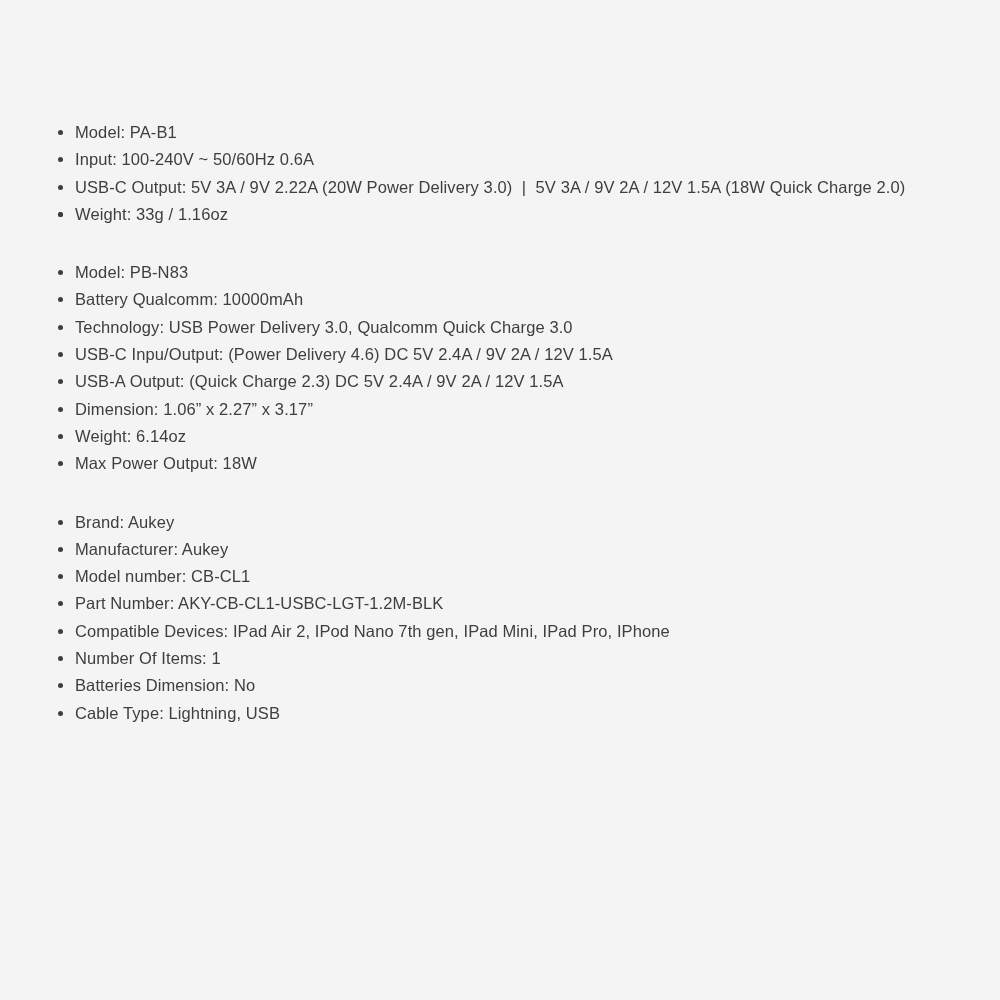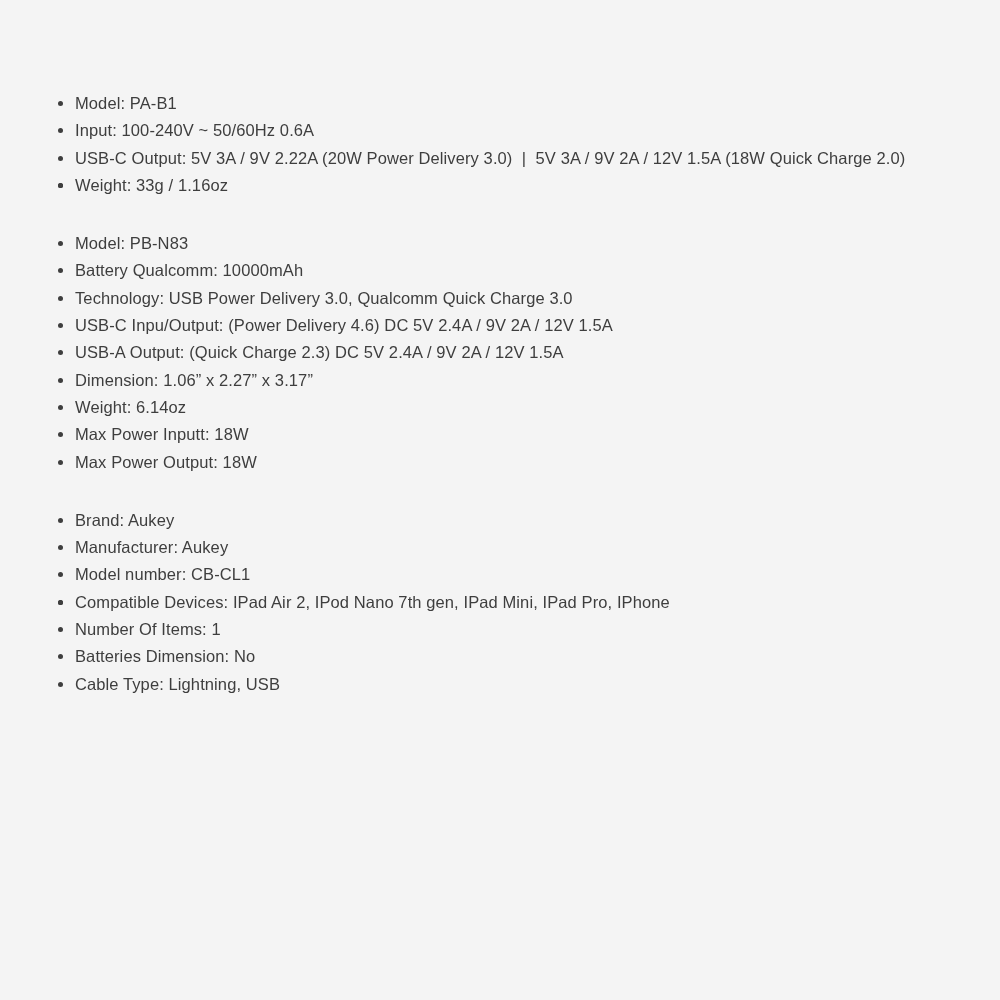--- a/index.html
+++ b/index.html
@@ -11,21 +11,21 @@
     height: 1000px;
     background: #f4f4f4;
     overflow: hidden;
     font-family: "Liberation Sans", "DejaVu Sans", sans-serif;
     font-size: 16.5px;
     font-weight: 400;
     color: #3e3e3e;
     letter-spacing: 0.1px;
   }
   .content {
-    padding-top: 90px;
+    padding-top: 119px;
   }
   ul.spec-list {
     margin: 0;
     padding: 0;
     list-style: none;
   }
   ul.spec-list + ul.spec-list {
     margin-top: 31px;
   }
   ul.spec-list li {
@@ -59,26 +59,25 @@
       <li><span class="bullet"></span><span class="txt">Weight: 33g / 1.16oz</span></li>
     </ul>
   <ul class="spec-list">
       <li><span class="bullet"></span><span class="txt">Model: PB-N83</span></li>
       <li><span class="bullet"></span><span class="txt">Battery Qualcomm: 10000mAh</span></li>
       <li><span class="bullet"></span><span class="txt">Technology: USB Power Delivery 3.0, Qualcomm Quick Charge 3.0</span></li>
       <li><span class="bullet"></span><span class="txt">USB-C Inpu/Output: (Power Delivery 4.6) DC 5V 2.4A / 9V 2A / 12V 1.5A</span></li>
       <li><span class="bullet"></span><span class="txt">USB-A Output: (Quick Charge 2.3) DC 5V 2.4A / 9V 2A / 12V 1.5A</span></li>
       <li><span class="bullet"></span><span class="txt">Dimension: 1.06” x 2.27” x 3.17”</span></li>
       <li><span class="bullet"></span><span class="txt">Weight: 6.14oz</span></li>
-      <li><span class="bullet"></span><span class="txt">Max Power Inputt: 18W</span></li>
       <li><span class="bullet"></span><span class="txt">Max Power Output: 18W</span></li>
     </ul>
   <ul class="spec-list">
       <li><span class="bullet"></span><span class="txt">Brand: Aukey</span></li>
       <li><span class="bullet"></span><span class="txt">Manufacturer: Aukey</span></li>
       <li><span class="bullet"></span><span class="txt">Model number: CB-CL1</span></li>
-      <li><span class="bullet"></span></li>
+      <li><span class="bullet"></span><span class="txt">Part Number: AKY-CB-CL1-USBC-LGT-1.2M-BLK</span></li>
       <li><span class="bullet"></span><span class="txt">Compatible Devices: IPad Air 2, IPod Nano 7th gen, IPad Mini, IPad Pro, IPhone</span></li>
       <li><span class="bullet"></span><span class="txt">Number Of Items: 1</span></li>
       <li><span class="bullet"></span><span class="txt">Batteries Dimension: No</span></li>
       <li><span class="bullet"></span><span class="txt">Cable Type: Lightning, USB</span></li>
     </ul>
 </main>
 
 </body></html>

